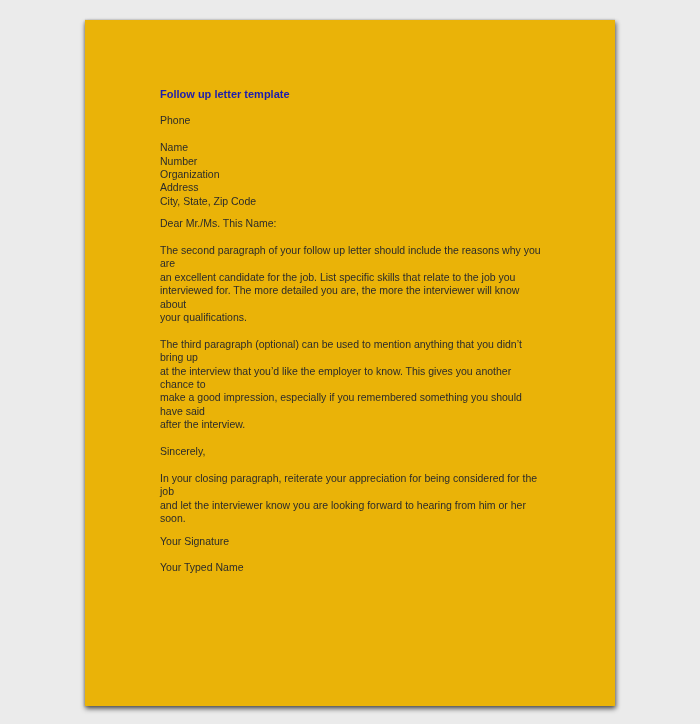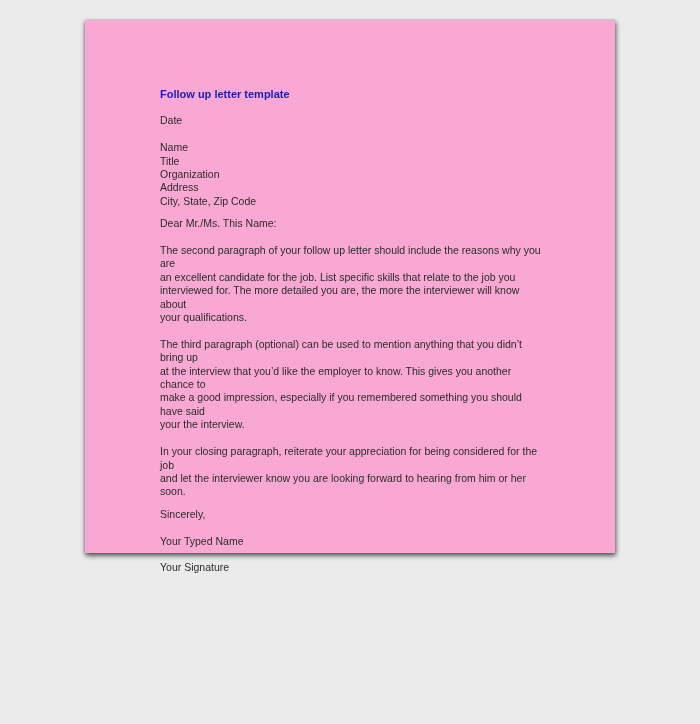--- a/index.html
+++ b/index.html
@@ -12,22 +12,22 @@
     background: #ebebeb;
     position: relative;
     overflow: hidden;
     font-family: "Liberation Sans", sans-serif;
   }
   .paper {
     position: absolute;
     left: 85px;
     top: 20px;
     width: 530px;
-    height: 533px;
-    background: #f9a8d4;
+    height: 686px;
+    background: #eab308;
     box-shadow:
       0 3px 5px rgba(0,0,0,0.45),
       2px 2px 4px rgba(0,0,0,0.28),
       -1px 1px 2px rgba(0,0,0,0.14),
       0 -1px 1px rgba(0,0,0,0.07);
   }
   .content {
     padding: 68px 72px 0 75px;
     font-size: 10.5px;
     line-height: 13.4px;
@@ -50,44 +50,44 @@
 </style>
 </head>
 <body>
 
 <div class="paper">
   <div class="content">
 
     <div class="doc-title">Follow up letter template</div>
 
 
-    <div class="block">Date</div>
+    <div class="block">Phone</div>
 
     <div class="block tight">Name
-Title
+Number
 Organization
 Address
 City, State, Zip Code</div>
 
     <div class="block">Dear Mr./Ms. This Name:</div>
 
 
     <div class="block">The second paragraph of your follow up letter should include the reasons why you are
 an excellent candidate for the job. List specific skills that relate to the job you
 interviewed for. The more detailed you are, the more the interviewer will know about
 your qualifications.</div>
 
     <div class="block">The third paragraph (optional) can be used to mention anything that you didn’t bring up
 at the interview that you’d like the employer to know. This gives you another chance to
 make a good impression, especially if you remembered something you should have said
-your the interview.</div>
+after the interview.</div>
+
+    <div class="block">Sincerely,</div>
 
     <div class="block tight">In your closing paragraph, reiterate your appreciation for being considered for the job
 and let the interviewer know you are looking forward to hearing from him or her soon.</div>
 
-    <div class="block">Sincerely,</div>
+    <div class="block">Your Signature</div>
 
     <div class="block">Your Typed Name</div>
-
-    <div class="block">Your Signature</div>
 
   </div>
 </div>
 
 </body></html>

